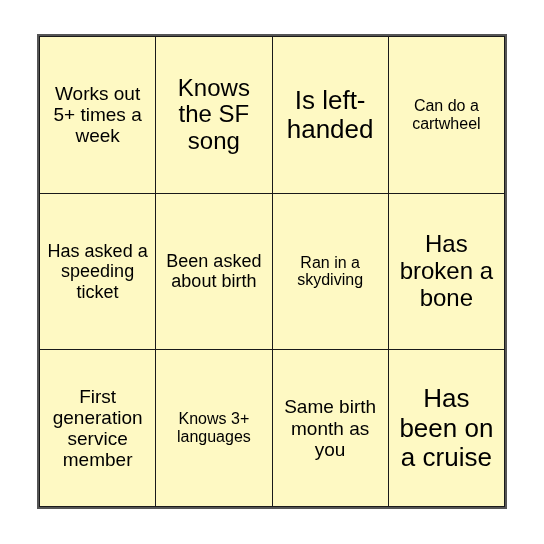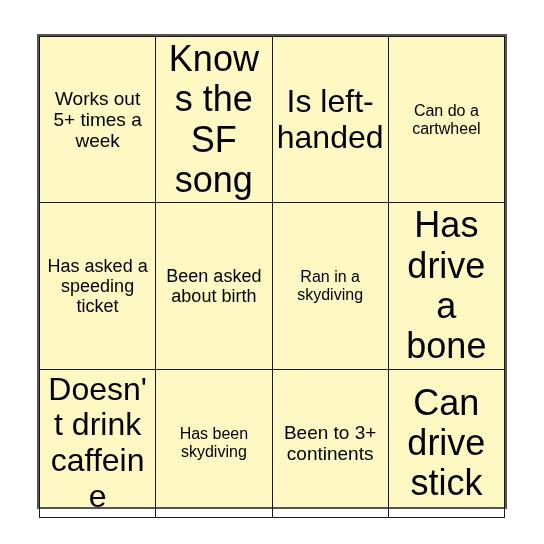--- a/index.html
+++ b/index.html
@@ -36,45 +36,45 @@
     vertical-align: middle;
     color: #000000;
     line-height: 1.12;
     word-wrap: break-word;
     overflow: hidden;
   }
   .bingo-grid tr { height: 25%; }
   .bingo-grid td { width: 25%; }
 
   
-  .fs-xl  { font-size: 36px; }
-  .fs-lg  { font-size: 32px; }
+  .fs-xl  { font-size: 24px; }
+  .fs-lg  { font-size: 26px; }
   .fs-md  { font-size: 16px; }
   .fs-sm  { font-size: 19px; }
   .fs-xs  { font-size: 18px; }
 </style>
 </head>
 <body>
 
 <div id="bingo-card">
   <table class="bingo-grid">
     <tbody>
       <tr>
         <td class="fs-sm">Works out 5+ times a week</td>
         <td class="fs-xl">Knows the SF song</td>
         <td class="fs-lg">Is left-handed</td>
         <td class="fs-md">Can do a cartwheel</td>
       </tr>
       <tr>
         <td class="fs-xs">Has asked a speeding ticket</td>
         <td class="fs-xs">Been asked about birth</td>
         <td class="fs-md">Ran in a skydiving</td>
-        <td class="fs-xl">Has drive a bone</td>
+        <td class="fs-xl">Has broken a bone</td>
       </tr>
       <tr>
-        <td class="fs-lg">Doesn't drink caffeine</td>
-        <td class="fs-md">Has been skydiving</td>
-        <td class="fs-sm">Been to 3+ continents</td>
-        <td class="fs-xl">Can drive stick</td>
+        <td class="fs-sm">First generation service member</td>
+        <td class="fs-md">Knows 3+ languages</td>
+        <td class="fs-sm">Same birth month as you</td>
+        <td class="fs-lg">Has been on a cruise</td>
       </tr>
     </tbody>
   </table>
 </div>
 
 </body></html>

